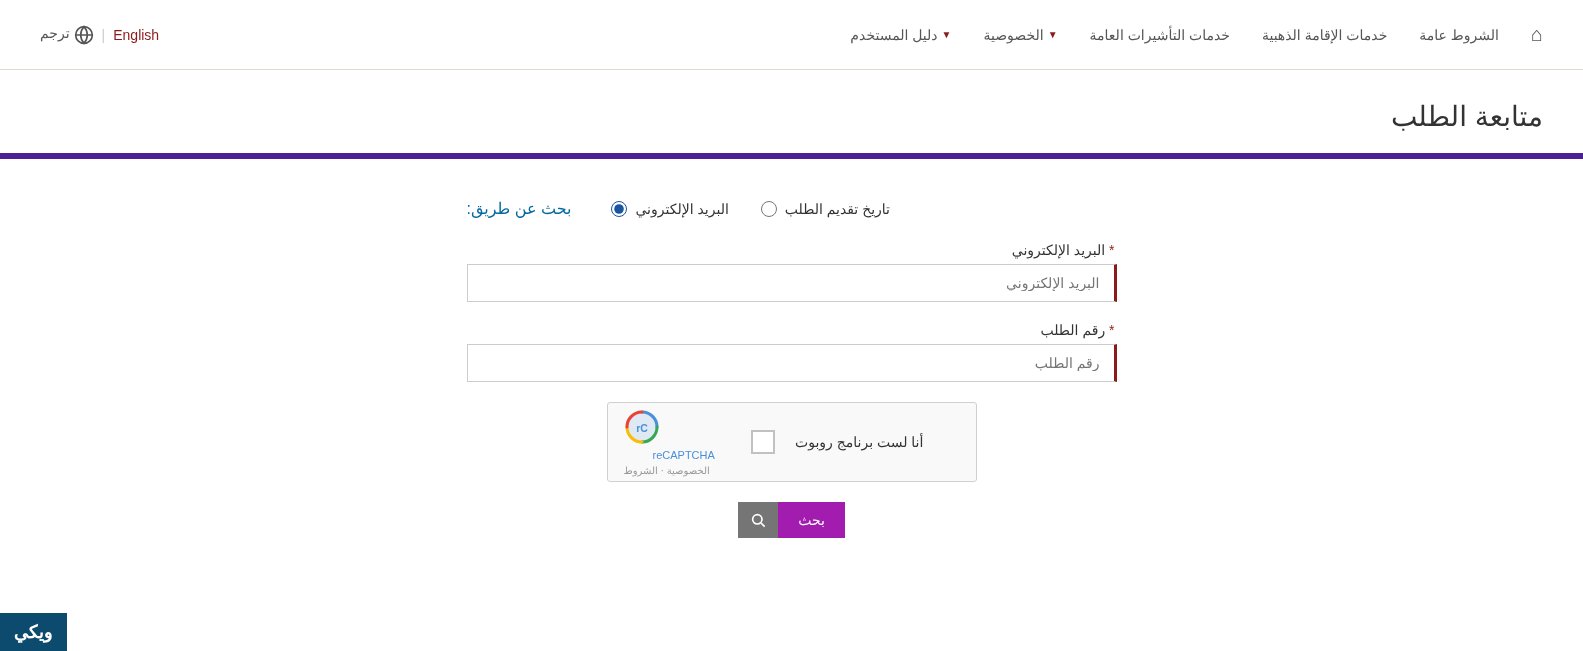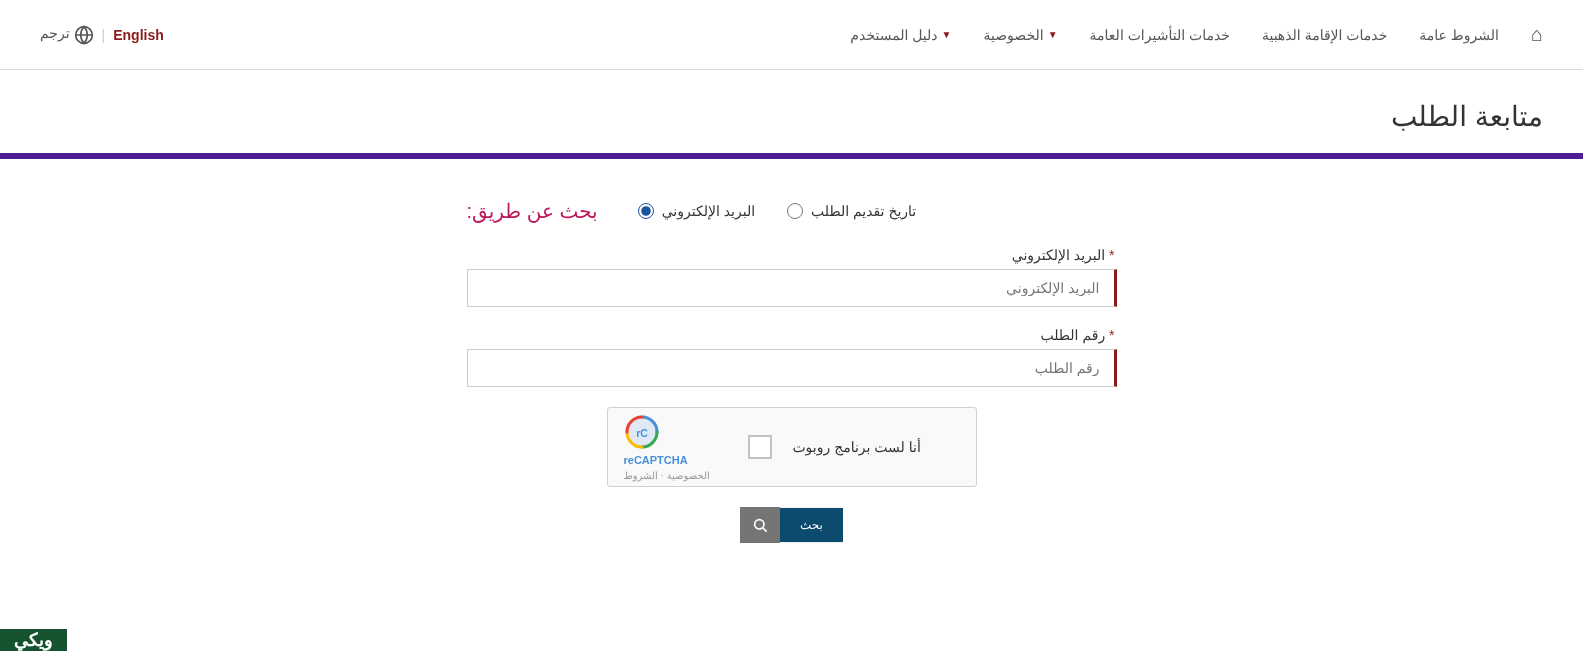--- a/index.html
+++ b/index.html
@@ -52,21 +52,21 @@
     .nav-left {
       display: flex;
       align-items: center;
       gap: 8px;
       font-size: 14px;
       color: #666;
     }
 
     .nav-left .english-link {
       color: #8b1a1a;
-      font-weight: 700;
+      font-weight: 400;
       cursor: pointer;
     }
 
     .nav-left .divider {
       color: #ccc;
     }
 
     .nav-left .translate-btn {
       display: flex;
       gap: 4px;
@@ -105,22 +105,22 @@
     
     .search-by-section {
       display: flex;
       align-items: center;
       justify-content: flex-end;
       gap: 40px;
       margin-bottom: 24px;
     }
 
     .search-by-label {
-      font-size: 20px;
-      color: #be185d;
+      font-size: 16px;
+      color: #0369a1;
       font-weight: 500;
     }
 
     .radio-options {
       display: flex;
       align-items: center;
       gap: 32px;
     }
 
     .radio-option {
@@ -199,21 +199,22 @@
     }
 
     .recaptcha-logo {
       width: 36px;
       height: 36px;
     }
 
     .recaptcha-brand {
       font-size: 11px;
       color: #4a90d9;
-      font-weight: 700;
+      font-weight: 400;
+      margin-left: 29px;
     }
 
     .recaptcha-links {
       font-size: 10px;
       color: #999;
       text-align: center;
     }
 
     .recaptcha-middle {
       display: flex;
@@ -246,47 +247,47 @@
     .search-btn {
       display: flex;
       align-items: center;
       gap: 0;
       cursor: pointer;
       border: none;
       overflow: hidden;
     }
 
     .btn-text-part {
-      background: #0c4a6e;
+      background: #a21caf;
       color: #fff;
       padding: 10px 20px;
-      font-size: 12px;
+      font-size: 14px;
       border: none;
       cursor: pointer;
     }
 
     .btn-icon-part {
       background: #757575;
       color: #fff;
       padding: 10px 12px;
       font-size: 14px;
       border: none;
       cursor: pointer;
       display: flex;
       align-items: center;
     }
 
     
     .footer-logo {
       position: fixed;
       bottom: 0;
       left: 0;
-      background: #14532d;
+      background: #0c4a6e;
       color: #fff;
-      padding: 0 14px;
+      padding: 8px 14px;
       font-size: 18px;
       font-weight: bold;
       cursor: pointer;
       z-index: 100;
     }
 
     
     .translate-svg {
       width: 20px;
       height: 20px;

